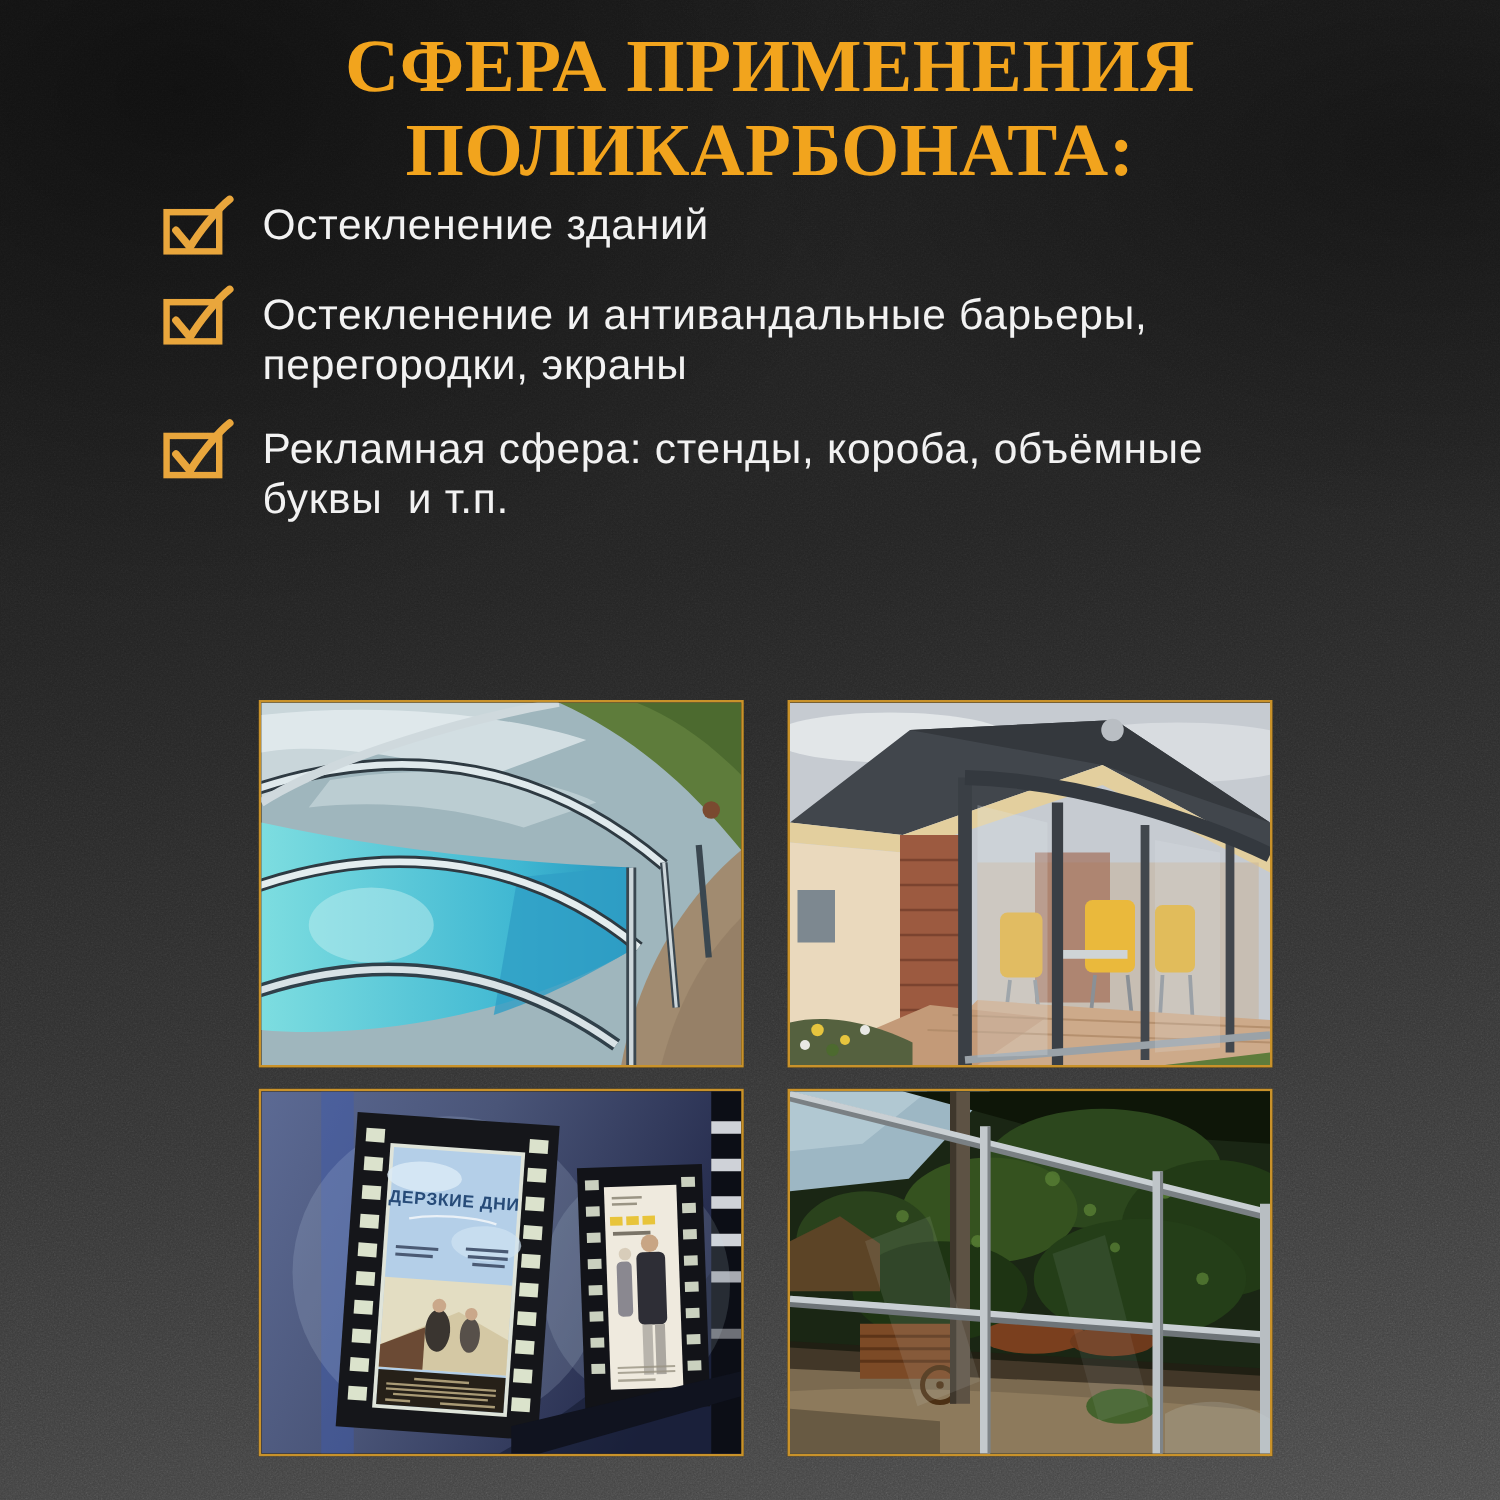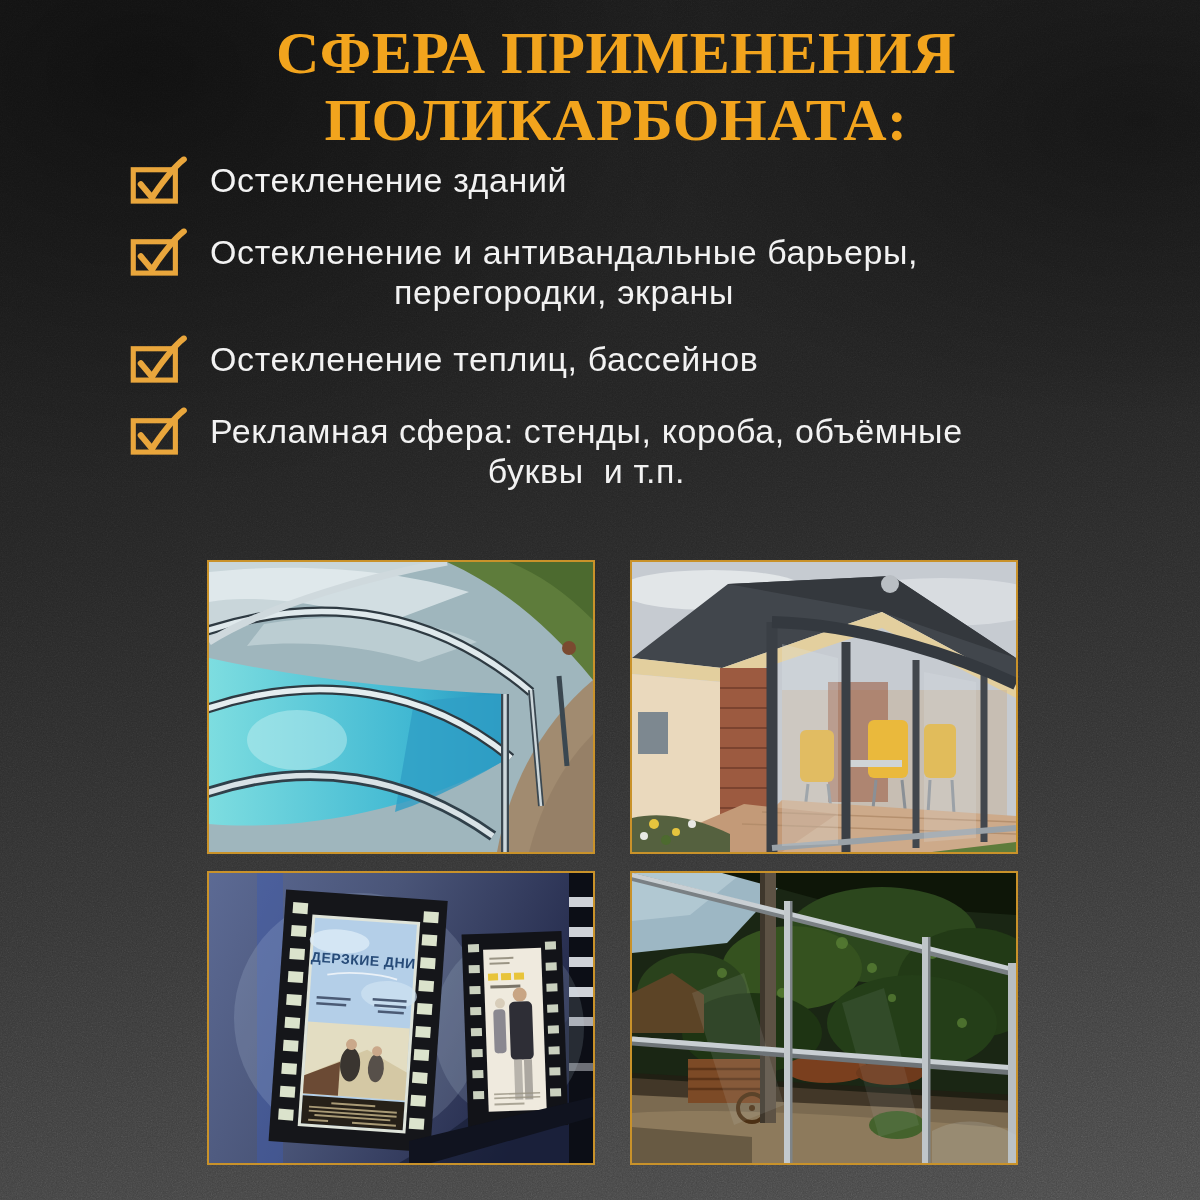--- a/index.html
+++ b/index.html
@@ -34,21 +34,21 @@
     letter-spacing:.5px;
     font-family:Liberation Serif, serif;
   }
   .page-title span{display:block;}
 
   
   .checklist{
     position:absolute;left:130px;top:160px;width:930px;
     list-style:none;display:flex;flex-direction:column;gap:27px;
   }
-  .checklist li{display:flex;align-items:flex-start;text-align:center;}
+  .checklist li{display:flex;align-items:flex-start;}
   .cb{width:58px;height:49px;flex:0 0 58px;margin-right:22px;margin-top:-4px;}
   .item-label{
     color:var(--c-text,#F2F2F2);
     font-size:34px;line-height:40px;font-weight:400;
     letter-spacing:.6px;
     white-space:pre-wrap;
   }
 
   
   .photo-grid{
@@ -100,26 +100,20 @@
             <use href="#cb-icon"></use>
           </svg>
         <span class="item-label">Остекленение зданий</span>
       </li>
       <li>
         <svg class="cb" viewBox="0 0 62 52">
             <use href="#cb-icon"></use>
           </svg>
         <span class="item-label">Остекленение и антивандальные барьеры,
 перегородки, экраны</span>
-      </li>
-      <li>
-        <svg class="cb" viewBox="0 0 62 52">
-            <use href="#cb-icon"></use>
-          </svg>
-        <span class="item-label">Остекленение теплиц, бассейнов</span>
       </li>
       <li>
         <svg class="cb" viewBox="0 0 62 52">
             <use href="#cb-icon"></use>
           </svg>
         <span class="item-label">Рекламная сфера: стенды, короба, объёмные
 буквы  и т.п.</span>
       </li>
     </ul>
 

